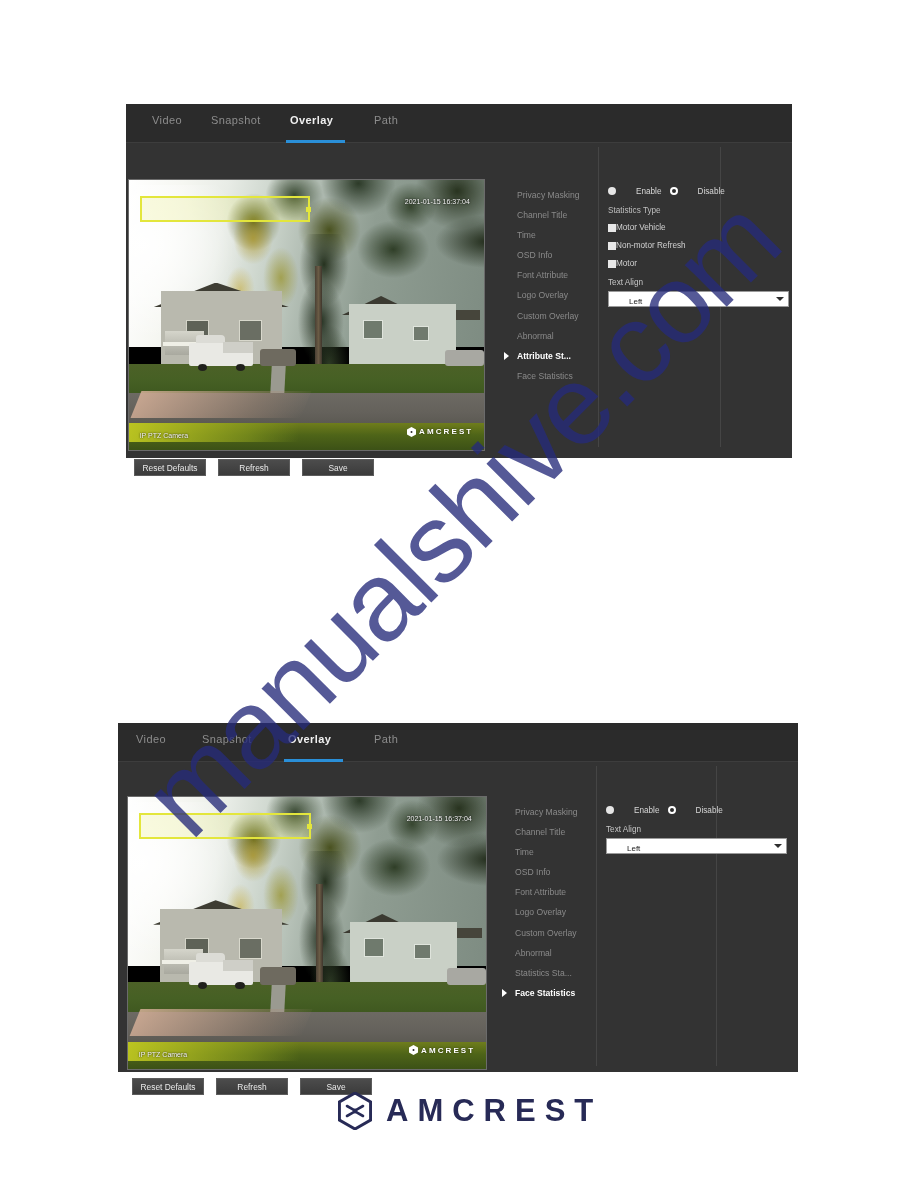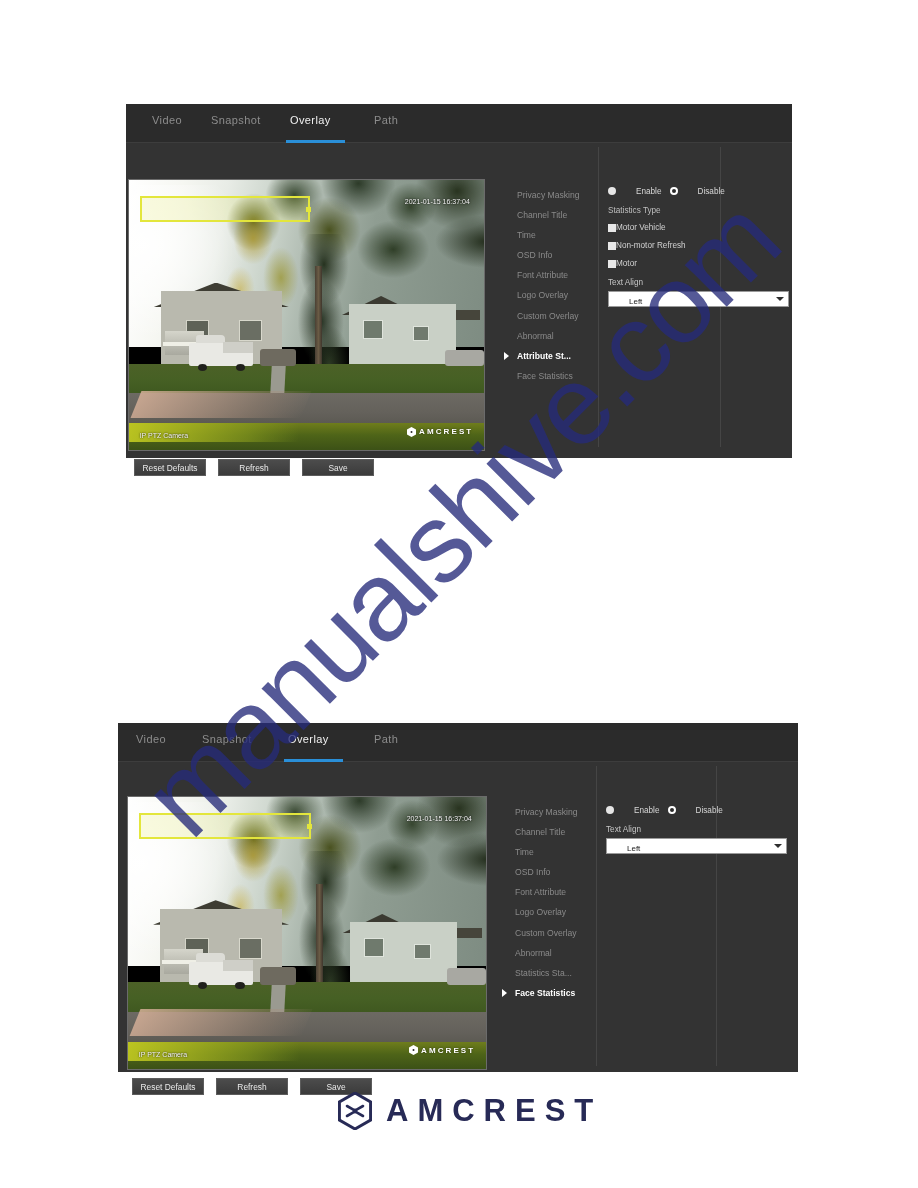--- a/index.html
+++ b/index.html
@@ -60,21 +60,21 @@
   .tab {
     position: absolute;
     top: 10px;
     font-size: 11px;
     color: #8d8d8d;
     letter-spacing: .4px;
     cursor: default;
   }
   .tab.active {
     color: #f0f0f0;
-    font-weight: normal;
+    font-weight: bold;
     text-align: right;
   }
   .tab-underline {
     position: absolute;
     height: 3px;
     background: #2a8fd8;
     bottom: -1px;
   }
 
   

